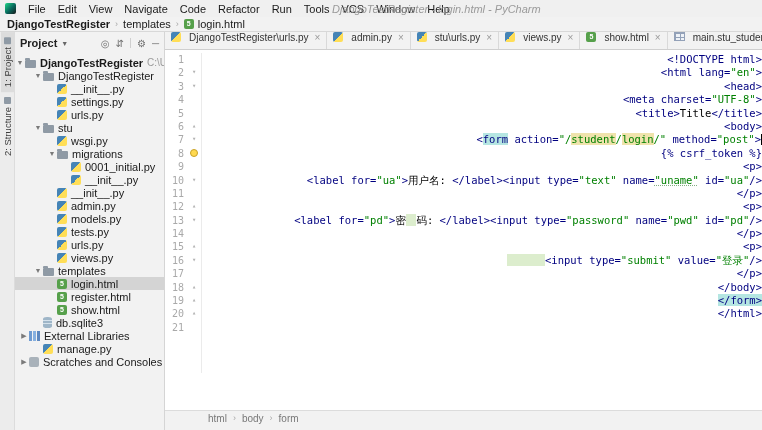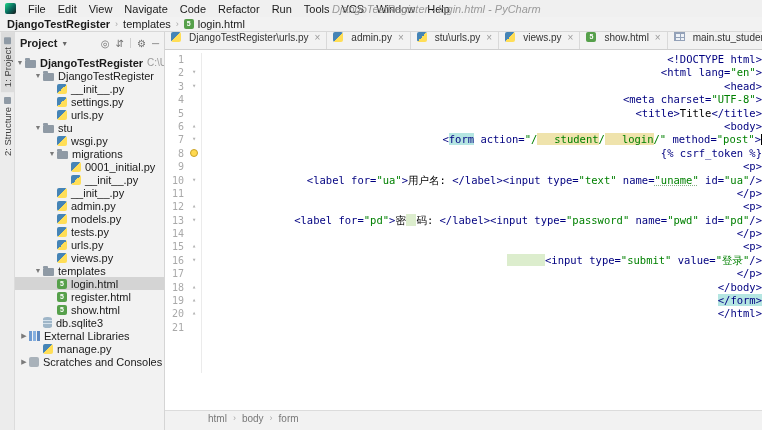--- a/index.html
+++ b/index.html
@@ -78,21 +78,21 @@
   .fold { width: 14px; flex: none; text-align: center; color: #b3b3b3; font-size: 7px; line-height: 13.4px; }
   .bulb { display: inline-block; width: 8px; height: 8px; border-radius: 50%; background: #ffd950;
           border: 1px solid #c9a227; margin-top: 2px; }
   .codecol { flex: 1; padding-left: 5px; overflow: hidden; }
   .cl { height: 13.4px; line-height: 13.4px; white-space: pre; text-align: right; }
 
   .sn { color: #000080; }
   .sg { color: #008000; }
   .sk { color: #000000; }
   .bgT { background: #b5e6e2; }
-  .bgY { background: #efe3ac; padding-left: 17px; }
+  .bgY { background: #efe3ac; }
   .bgG { background: #dcedcd; }
   .und { text-decoration: underline dotted #84ad84; }
   .caret { display: inline-block; width: 1px; height: 11px; background: #000; vertical-align: text-bottom; }
 
   .status { height: 15px; flex: none; background: #f2f2f2; border-top: 1px solid #dcdcdc;
             display: flex; align-items: center; padding-left: 43px; font-size: 10px; color: #787878; margin-top: 37px; }
   .status .crumb-sep { margin: 0 6px; }
   .bottom-strip { height: 5px; flex: none; background: #f2f2f2; }
 </style>
 </head>

